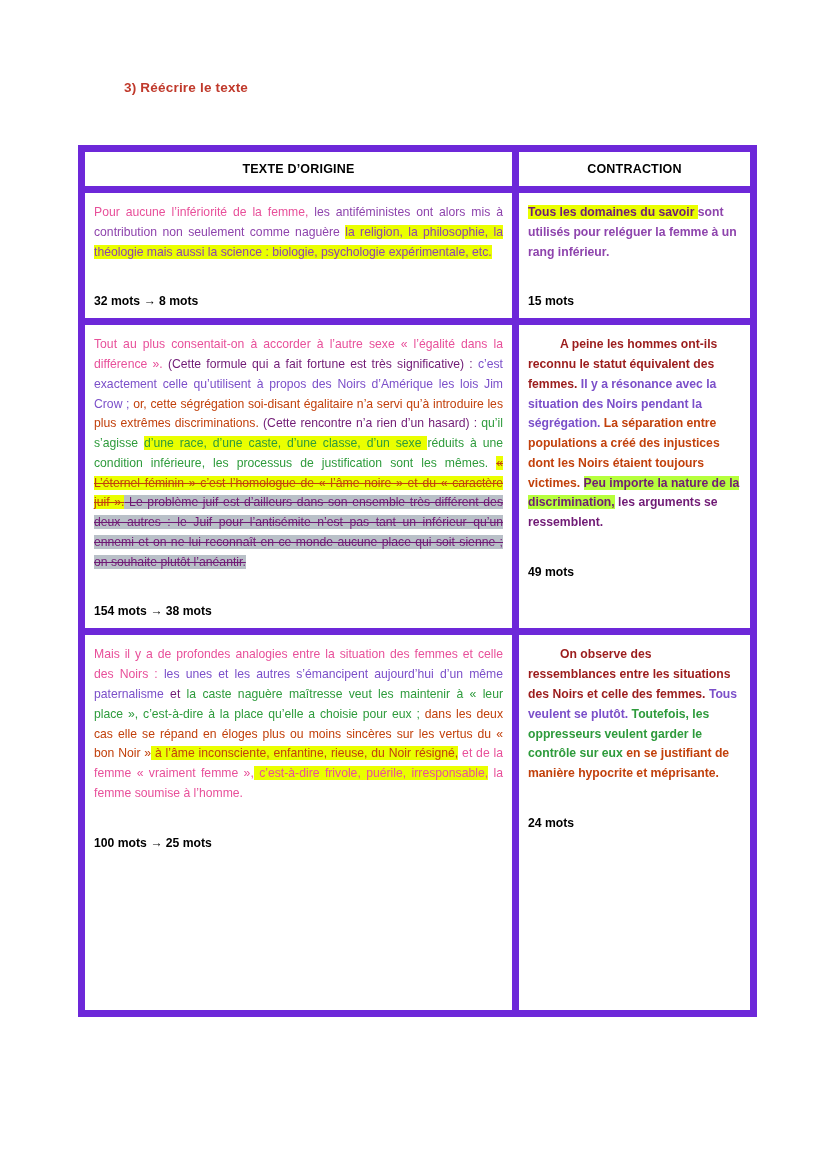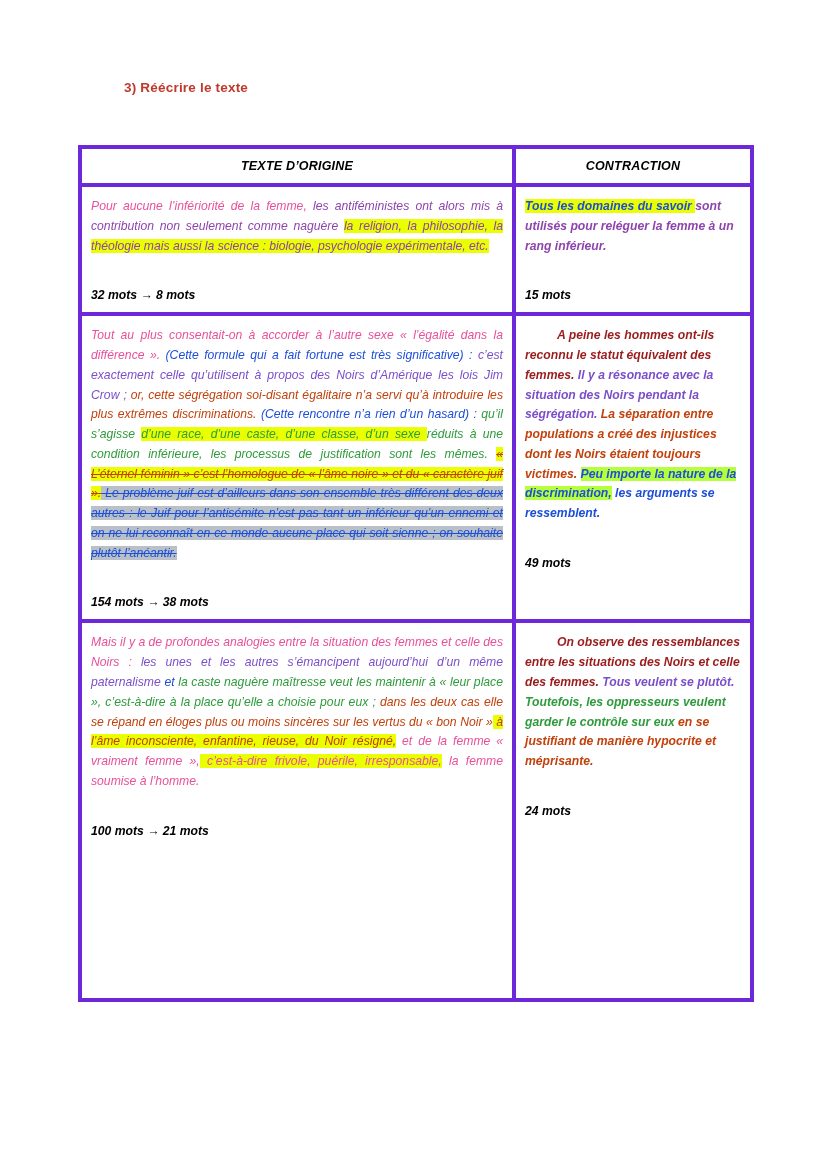--- a/index.html
+++ b/index.html
@@ -33,24 +33,23 @@
   }
   table.main {
     position: absolute;
     left: 78px;
     top: 145px;
     width: 672px;
     border-collapse: collapse;
     table-layout: fixed;
   }
   table.main td, table.main th {
-    border: 4px solid #6d28d9;
+    border: 7px solid #6d28d9;
     vertical-align: top;
     padding: 10px 9px 10px 9px;
-    font-style: italic;
   }
   th.col-head {
     text-align: center;
     font-family: "Liberation Sans", sans-serif;
     font-weight: bold;
     font-size: 12.5px;
     padding: 6px 4px 7px 4px;
     letter-spacing: 0.2px;
     color: #000;
   }
@@ -76,21 +75,21 @@
     font-size: 12.2px;
     font-weight: bold;
     color: #000;
     margin-top: 32px;
   }
 
   
   .c-pink    { color: #e8509a; }
   .c-purple  { color: #8e44ad; }
   .c-violet  { color: #7b4fc9; }
-  .c-black   { color: #1d4ed8; }
+  .c-black   { color: #701a75; }
   .c-green   { color: #2e9b3c; }
   .c-orange  { color: #c2410c; }
   .c-darkred { color: #9b1c1c; margin-left: 32px; }
 
   .hl { background: #eaff00; }
   .hl-g { background: #b6ff3c; }
   .strike { text-decoration: line-through; }
   .hl-grey { background: #b9c0c8; }
 
   .r3-cell-orig { height: 355px; }
@@ -131,21 +130,21 @@
           <div class="count">154 mots → 38 mots</div>
         </td>
         <td>
           <div class="contr"><span class="c-darkred">A peine les hommes ont-ils reconnu le statut équivalent des femmes. </span><span class="c-violet">Il y a résonance avec la situation des Noirs pendant la ségrégation. </span><span class="c-orange">La séparation entre populations a créé des injustices dont les Noirs étaient toujours victimes. </span><span class="c-black hl-g">Peu importe la nature de la discrimination,</span><span class="c-black"> les arguments se ressemblent.</span></div>
           <div class="count">49 mots</div>
         </td>
       </tr>
       <tr>
         <td class="r3-cell-orig">
           <div class="orig"><span class="c-pink">Mais il y a de profondes analogies entre la situation des femmes et celle des Noirs : </span><span class="c-violet">les unes et les autres s’émancipent aujourd’hui d’un même paternalisme </span><span class="c-black">et </span><span class="c-green">la caste naguère maîtresse veut les maintenir à « leur place », c’est-à-dire à la place qu’elle a choisie pour eux ; </span><span class="c-orange">dans les deux cas elle se répand en éloges plus ou moins sincères sur les vertus du « bon Noir »</span><span class="c-orange hl"> à l’âme inconsciente, enfantine, rieuse, du Noir résigné,</span><span class="c-pink"> et de la femme « vraiment femme »,</span><span class="c-pink hl">  c’est-à-dire frivole, puérile, irresponsable,</span><span class="c-pink"> la femme soumise à l’homme.</span></div>
-          <div class="count">100 mots → 21 mots</div>
+          <div class="count">100 mots → 25 mots</div>
           <div class="spacer-block"></div>
         </td>
         <td>
           <div class="contr"><span class="c-darkred">On observe des ressemblances entre les situations des Noirs et celle des femmes. </span><span class="c-violet">Tous veulent se plutôt. </span><span class="c-green">Toutefois, les oppresseurs veulent garder le contrôle sur eux </span><span class="c-orange">en se justifiant de manière hypocrite et méprisante.</span></div>
           <div class="count">24 mots</div>
         </td>
       </tr>
     </tbody>
   </table>
 

